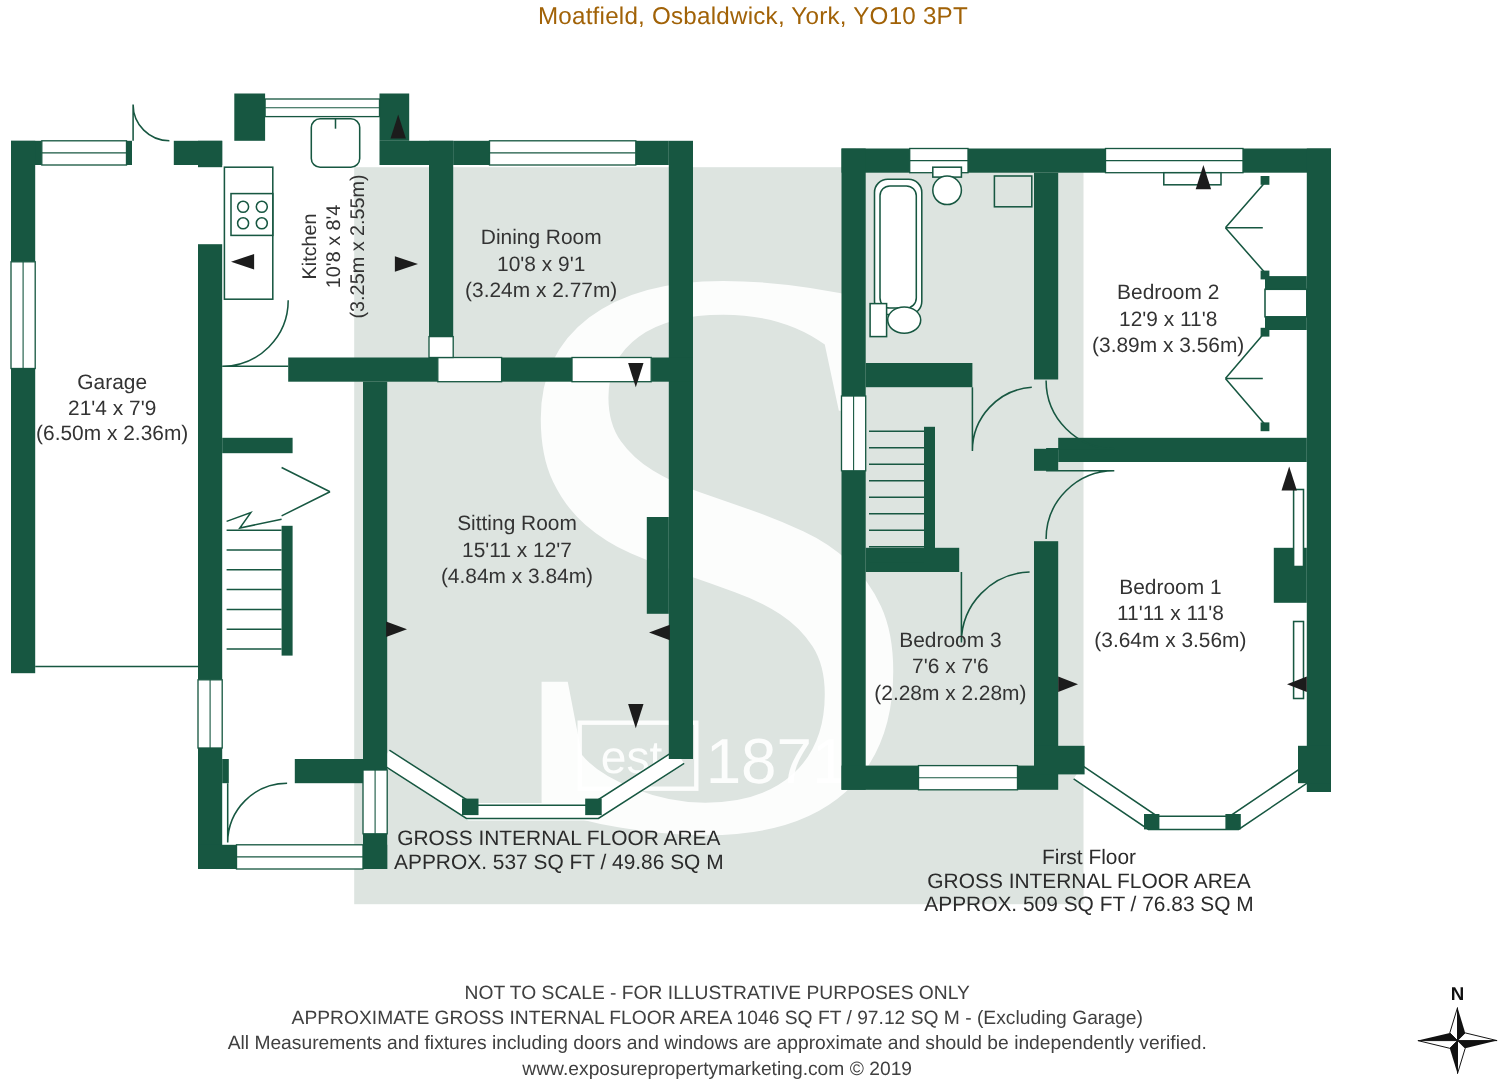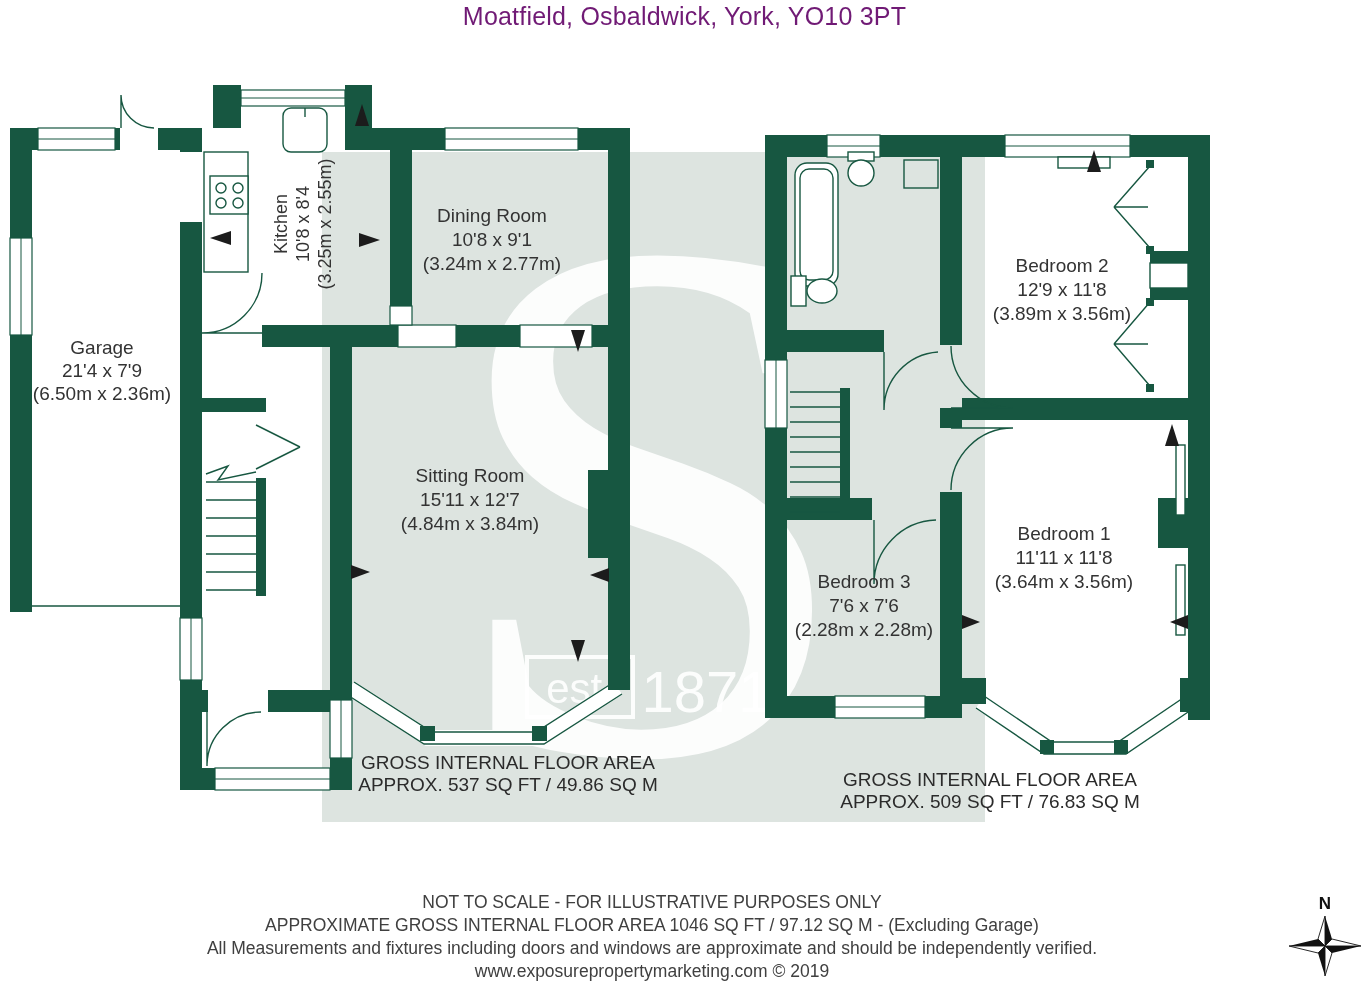--- a/index.html
+++ b/index.html
@@ -1,20 +1,20 @@
 <!DOCTYPE html>
 <html style="--wall: #175741; --panel: #dde4e0; --arrow: #1c1c1c; --label: #333333;"><head>
 <meta charset="utf-8">
 <style>
   :root{
     --wall:#175741; --panel:#dde4e0; --arrow:#1c1c1c; --label:#333333;
   }
   html,body{margin:0;padding:0;background:#fff;}
   body{width:1369px;height:984px;position:relative;font-family:"Liberation Sans",sans-serif;overflow:hidden;}
-  .page-title{position:absolute;top:2px;left:0;right:0;text-align:center;font-size:25px;color:#701a75;letter-spacing:.2px;}
+  .page-title{position:absolute;top:2px;left:0;right:0;text-align:center;font-size:22px;color:#a16207;letter-spacing:.2px;}
   svg.plan{position:absolute;left:0;top:0;}
   .wall{fill:var(--wall);}
   .hair{stroke:var(--wall);stroke-width:1.4;fill:none;}
   .fix{stroke:var(--wall);stroke-width:1.4;fill:#ffffff;}
   .open{fill:#ffffff;stroke:var(--wall);stroke-width:1.2;}
   .win{fill:#ffffff;stroke:var(--wall);stroke-width:1.2;}
   .winline{stroke:var(--wall);stroke-width:1;}
   .band{stroke:#ffffff;stroke-width:16;fill:none;}
   .arrow{fill:var(--arrow);}
   .lbl{font-family:"Liberation Sans",sans-serif;font-size:19px;fill:var(--label);text-anchor:middle;}
@@ -262,20 +262,21 @@
     <polygon points="-36,0 0,0 -7,7" fill="#fff" stroke="#111" stroke-width="0.9"></polygon>
     <polygon points="-36,0 0,0 -7,-7" fill="#111"></polygon>
   </g>
 </svg>
 
 <div class="caption" style="left:508px;top:752px;">
   <div>GROSS INTERNAL FLOOR AREA</div>
   <div>APPROX. 537 SQ FT / 49.86 SQ M</div>
 </div>
 <div class="caption" style="left:990px;top:769px;">
+  <div>First Floor</div>
   <div>GROSS INTERNAL FLOOR AREA</div>
   <div>APPROX. 509 SQ FT / 76.83 SQ M</div>
 </div>
 
 <div class="footer">
   <div>NOT TO SCALE - FOR ILLUSTRATIVE PURPOSES ONLY</div>
   <div>APPROXIMATE GROSS INTERNAL FLOOR AREA 1046 SQ FT / 97.12 SQ M - (Excluding Garage)</div>
   <div>All Measurements and fixtures including doors and windows are approximate and should be independently verified.</div>
   <div>www.exposurepropertymarketing.com © 2019</div>
 </div>

